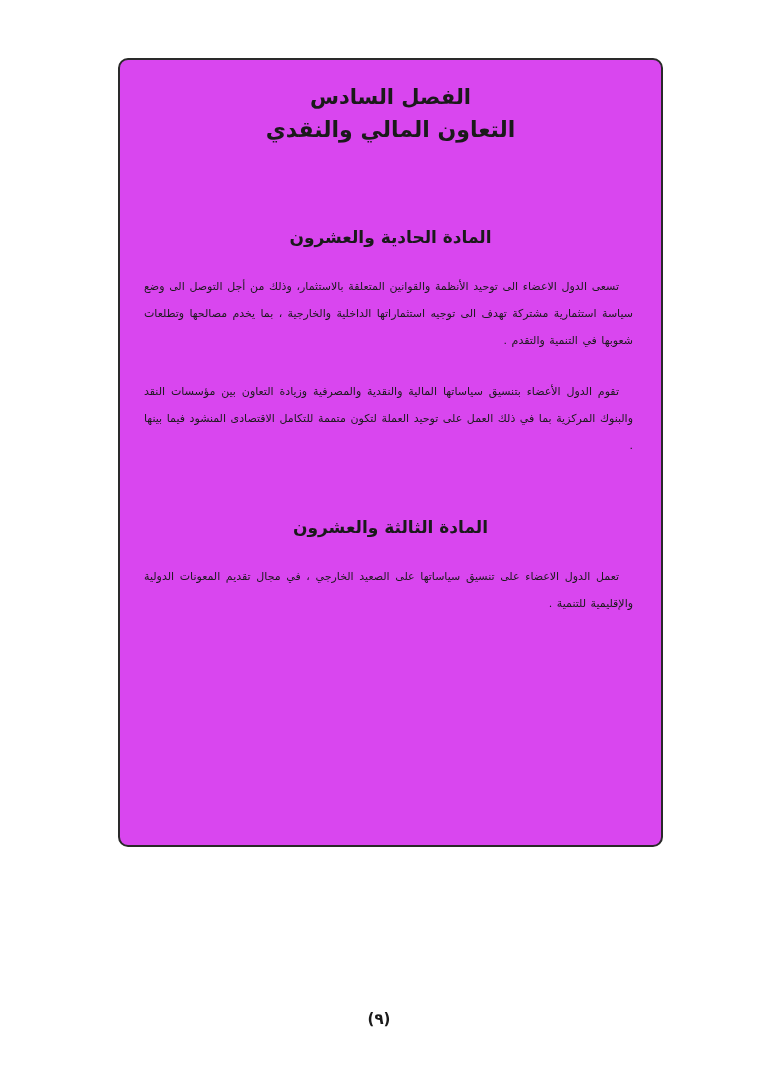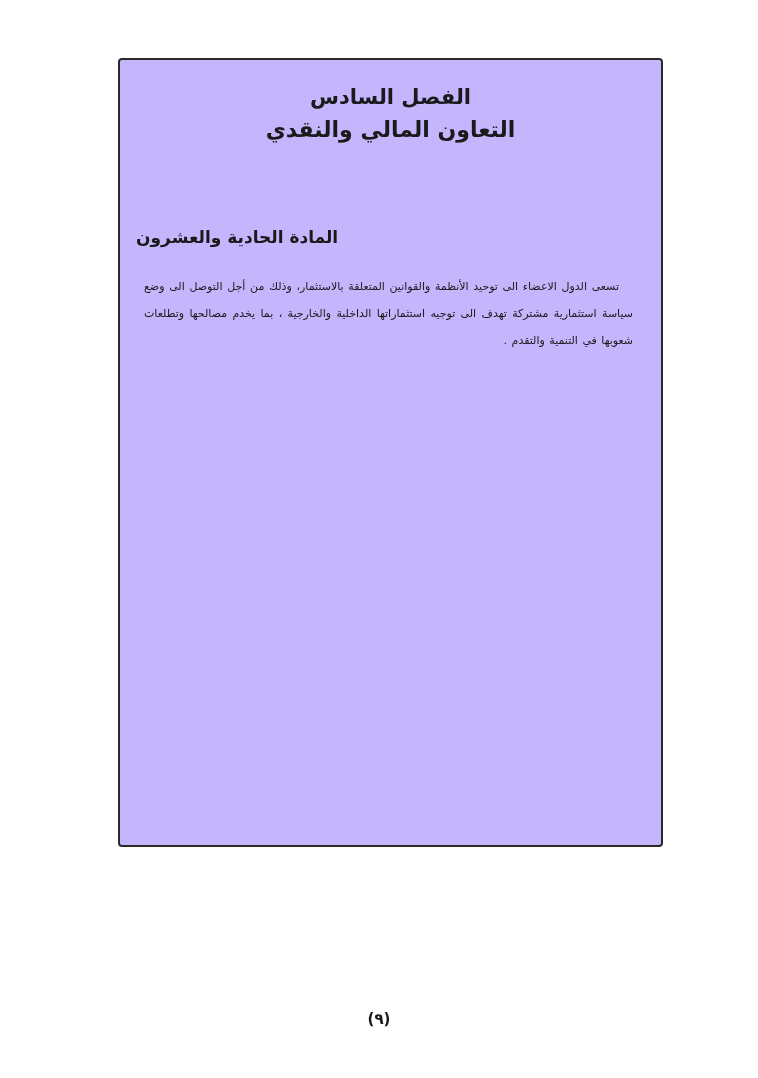--- a/index.html
+++ b/index.html
@@ -17,41 +17,41 @@
     background: #ffffff;
     overflow: hidden;
   }
   .frame {
     position: absolute;
     left: 118px;
     top: 58px;
     width: 545px;
     height: 789px;
     border: 2px solid #2a2a2a;
-    border-radius: 4px;
+    border-radius: 10px;
     direction: rtl;
     padding: 0 16px;
-    background: #c4b5fd;
+    background: #d946ef;
   }
   .chapter-title {
     margin-top: 22px;
     text-align: center;
     font-size: 21px;
     font-weight: 700;
     line-height: 30px;
   }
   .chapter-subtitle {
     margin-top: 3px;
     text-align: center;
     font-size: 22px;
     font-weight: 700;
     line-height: 30px;
   }
   .article-heading {
-    text-align: left;
+    text-align: center;
     font-size: 17px;
     font-weight: 700;
     line-height: 24px;
   }
   .article:nth-of-type(1) .article-heading { margin-top: 80px; }
   .article:nth-of-type(2) .article-heading { margin-top: 66px; }
   .article:nth-of-type(3) .article-heading { margin-top: 56px; }
   .article-body {
     margin: 24px 12px 0 8px;
     font-size: 11px;
@@ -79,18 +79,23 @@
   <div class="frame">
     <h1 class="chapter-title">الفصل السادس</h1>
     <h2 class="chapter-subtitle">التعاون المالي والنقدي</h2>
 
     <section class="article">
       <h3 class="article-heading">المادة الحادية والعشرون</h3>
       <p class="article-body">تسعى الدول الاعضاء الى توحيد الأنظمة والقوانين المتعلقة بالاستثمار، وذلك من أجل التوصل الى وضع سياسة استثمارية مشتركة تهدف الى توجيه استثماراتها الداخلية والخارجية ، بما يخدم مصالحها وتطلعات شعوبها في التنمية والتقدم .</p>
     </section>
 
     <section class="article">
+      <p class="article-body">تقوم الدول الأعضاء بتنسيق سياساتها المالية والنقدية والمصرفية وزيادة التعاون بين مؤسسات النقد والبنوك المركزية بما في ذلك العمل على توحيد العملة لتكون متممة للتكامل الاقتصادى المنشود فيما بينها .</p>
     </section>
 
+    <section class="article">
+      <h3 class="article-heading">المادة الثالثة والعشرون</h3>
+      <p class="article-body">تعمل الدول الاعضاء على تنسيق سياساتها على الصعيد الخارجي ، في مجال تقديم المعونات الدولية والإقليمية للتنمية .</p>
+    </section>
   </div>
 
   <div class="page-number">(٩)</div>
 </div>
 
 </body></html>

